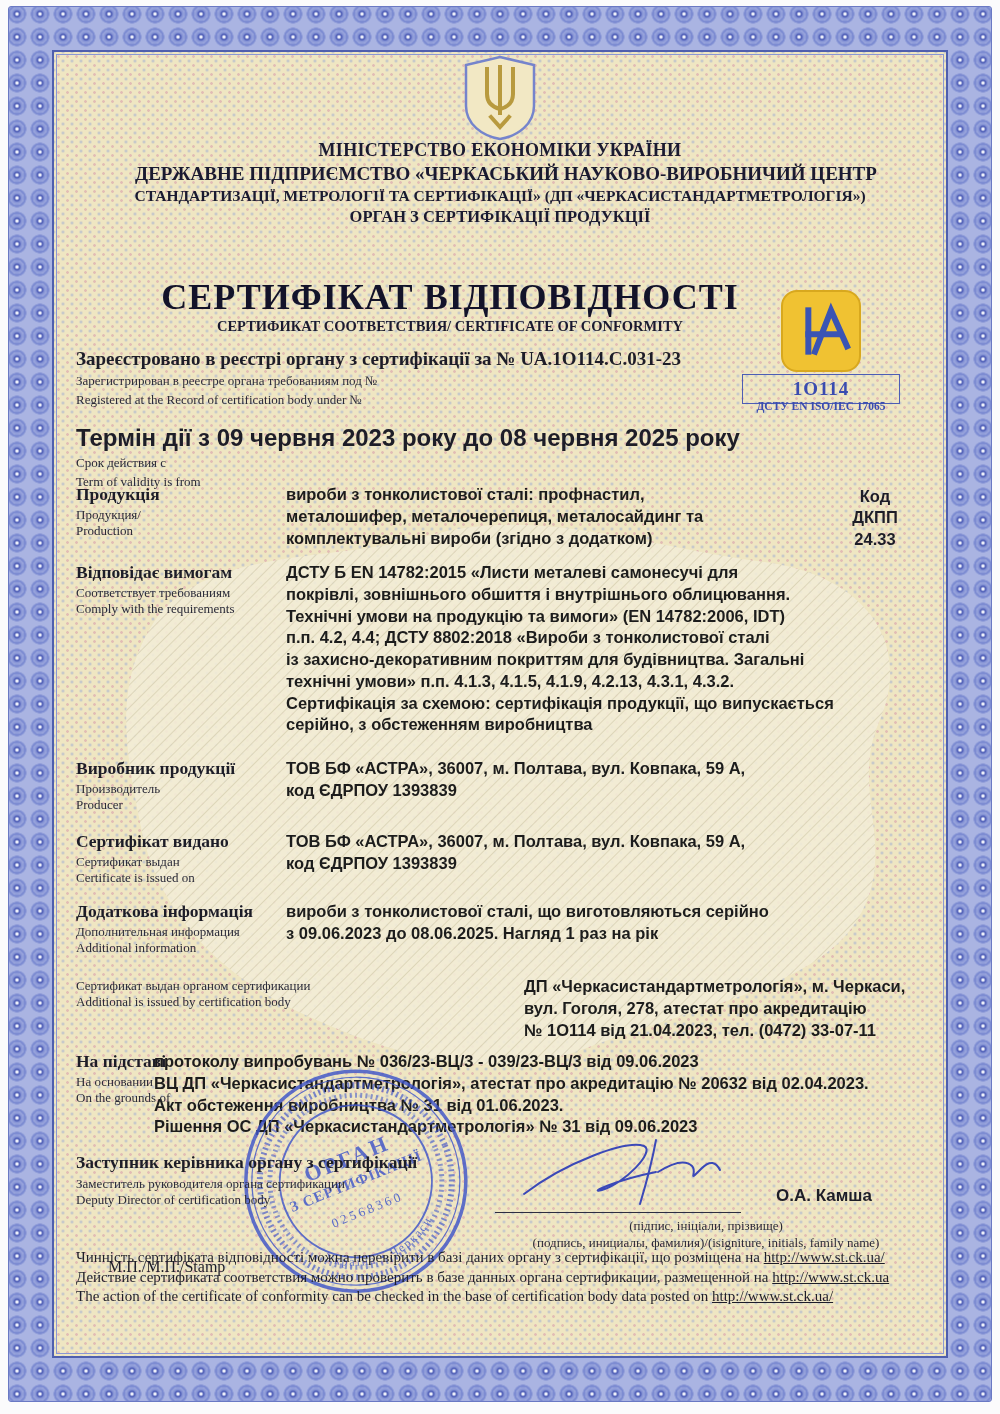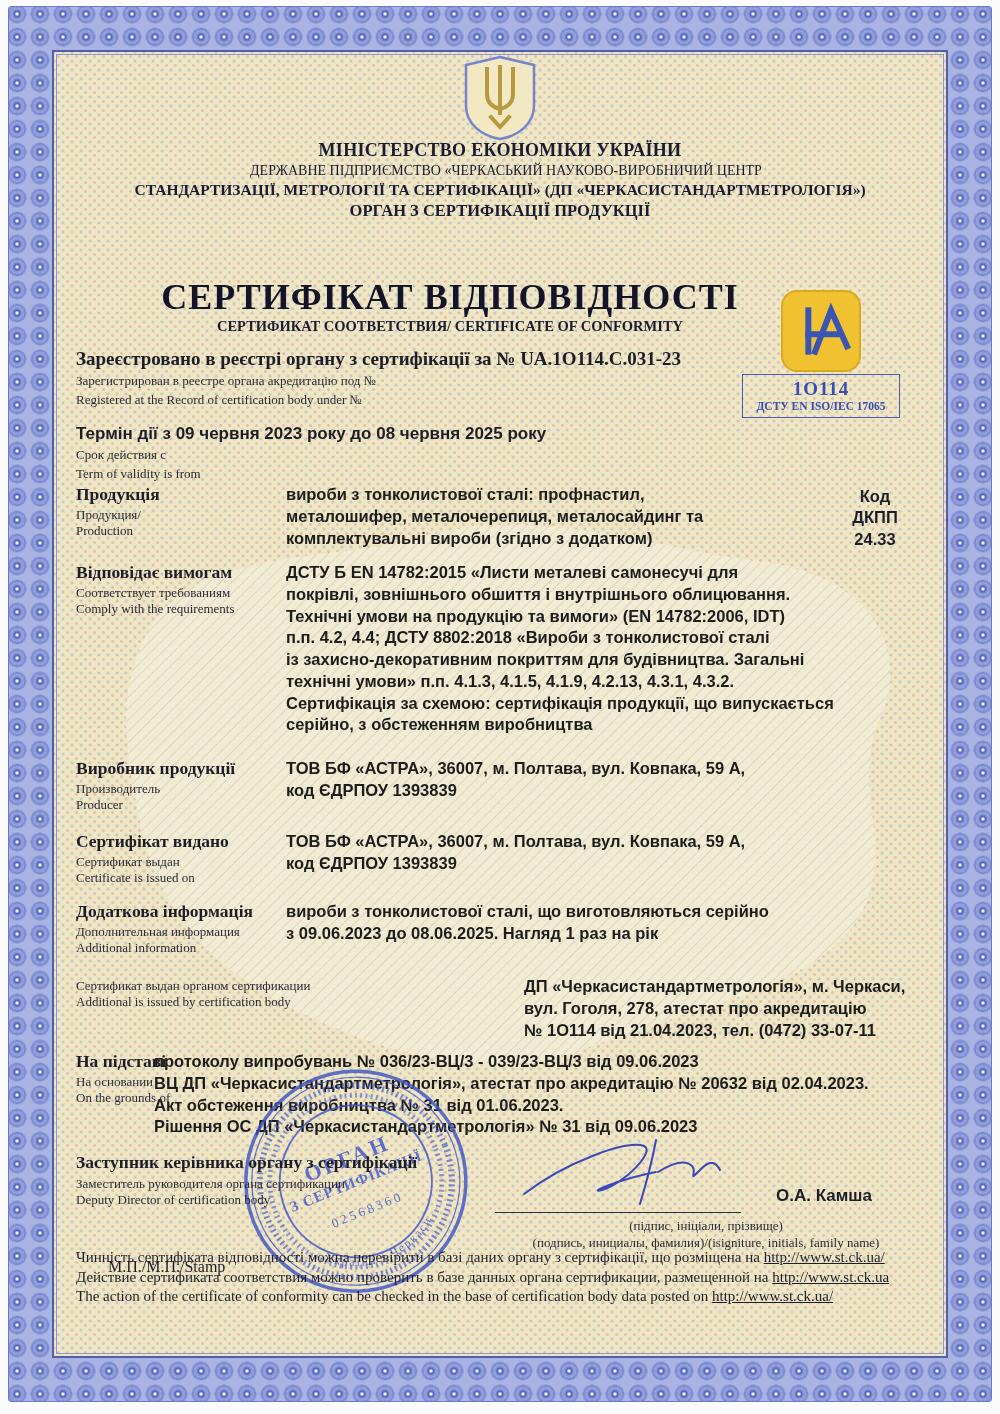--- a/index.html
+++ b/index.html
@@ -36,38 +36,38 @@
     content:"";position:absolute;inset:2px;border:1px solid #8removed;
     border:1px solid #8a97d4;pointer-events:none;
   }
   
   .watermark{position:absolute;left:30px;top:440px;width:850px;height:600px;opacity:.9;pointer-events:none;}
   .small{font-size:13px;line-height:1.22;color:#2a2a38;}
   
   .emblem{position:absolute;top:2px;left:50%;margin-left:-40px;width:80px;height:88px;}
   .hdr{position:absolute;left:0;right:0;top:88px;text-align:center;color:#1a1a30;}
   .hdr .h1{font-size:18px;font-weight:bold;letter-spacing:.3px;}
-  .hdr .h2{font-size:14px;font-weight:normal;margin-top:2px;margin-left:12px;}
+  .hdr .h2{font-size:19px;font-weight:bold;margin-top:2px;margin-left:12px;}
   .hdr .h3{font-size:15.5px;font-weight:bold;margin-top:2px;}
   .hdr .h4{font-size:16.5px;font-weight:bold;margin-top:2px;}
   
   .title{position:absolute;left:0;right:100px;top:224px;text-align:center;font-size:36px;font-weight:bold;letter-spacing:1px;color:#13132a;font-family:"Liberation Serif",serif;}
   .subtitle{position:absolute;left:0;right:100px;top:266px;text-align:center;font-size:14.5px;font-weight:bold;color:#1a1a30;}
   
   .mark{position:absolute;left:727px;top:238px;width:76px;height:78px;background:#f0c232;border-radius:16px;border:2px solid #d8a81e;display:flex;align-items:center;justify-content:center;}
-  .accr-box{position:absolute;left:688px;top:322px;width:158px;height:44px;border:1.5px solid #4d5db5;color:#3a4cb0;text-align:center;padding-top:3px;box-sizing:border-box;}
+  .accr-box{position:absolute;left:688px;top:322px;width:158px;height:30px;border:1.5px solid #4d5db5;color:#3a4cb0;text-align:center;padding-top:3px;box-sizing:border-box;}
   .accr-box .num{font-size:19px;font-weight:bold;letter-spacing:1px;font-family:"Liberation Serif",serif;}
   .accr-box .std{font-size:11.5px;font-weight:bold;margin-top:0px;}
   
   .reg{position:absolute;left:22px;top:296px;right:210px;}
   .reg .main{font-size:19px;font-weight:bold;font-family:"Liberation Serif",serif;}
   .reg .small{margin-top:3px;}
   
   .validity{position:absolute;left:22px;top:372px;}
-  .validity .main{font-size:17px;font-family:"Liberation Sans",sans-serif;font-weight:bold;}
+  .validity .main{font-size:24px;font-family:"Liberation Sans",sans-serif;font-weight:bold;}
   .validity .small{margin-top:3px;}
   
   .row{position:absolute;left:22px;right:22px;}
   .lbl{position:absolute;left:0;top:0;width:218px;}
   .lbl .l1{font-size:17.5px;font-weight:bold;font-family:"Liberation Serif",serif;}
   .lbl .l2{font-size:13px;line-height:1.22;margin-top:2px;color:#2a2a38;}
   .val{margin-left:210px;font-family:"Liberation Sans",sans-serif;font-weight:bold;font-size:16.5px;line-height:1.32;white-space:pre-line;color:#1c1c1c;}
   .code{position:absolute;right:6px;top:2px;width:86px;text-align:center;font-family:"Liberation Sans",sans-serif;font-weight:bold;font-size:16.5px;line-height:1.3;white-space:pre-line;}
   .row-issuedby .lbl{width:440px;}
   .row-issuedby .val{margin-left:448px;}
@@ -134,21 +134,21 @@
       </g>
     </svg>
   </div>
   <div class="accr-box">
     <div class="num">1О114</div>
     <div class="std">ДСТУ EN ISO/IEC 17065</div>
   </div>
 
   <div class="reg">
     <div class="main">Зареєстровано в реєстрі органу з сертифікації за № UA.1О114.С.031-23</div>
-    <div class="small">Зарегистрирован в реестре органа акредитацію под №</div>
+    <div class="small">Зарегистрирован в реестре органа требованиям под №</div>
     <div class="small">Registered at the Record of certification body under №</div>
   </div>
 
   <div class="validity">
     <div class="main">Термін дії з 09 червня 2023 року до 08 червня 2025 року</div>
     <div class="small">Срок действия с</div>
     <div class="small">Term of validity is from</div>
   </div>
 
   <div class="row" style="top:432px;">

